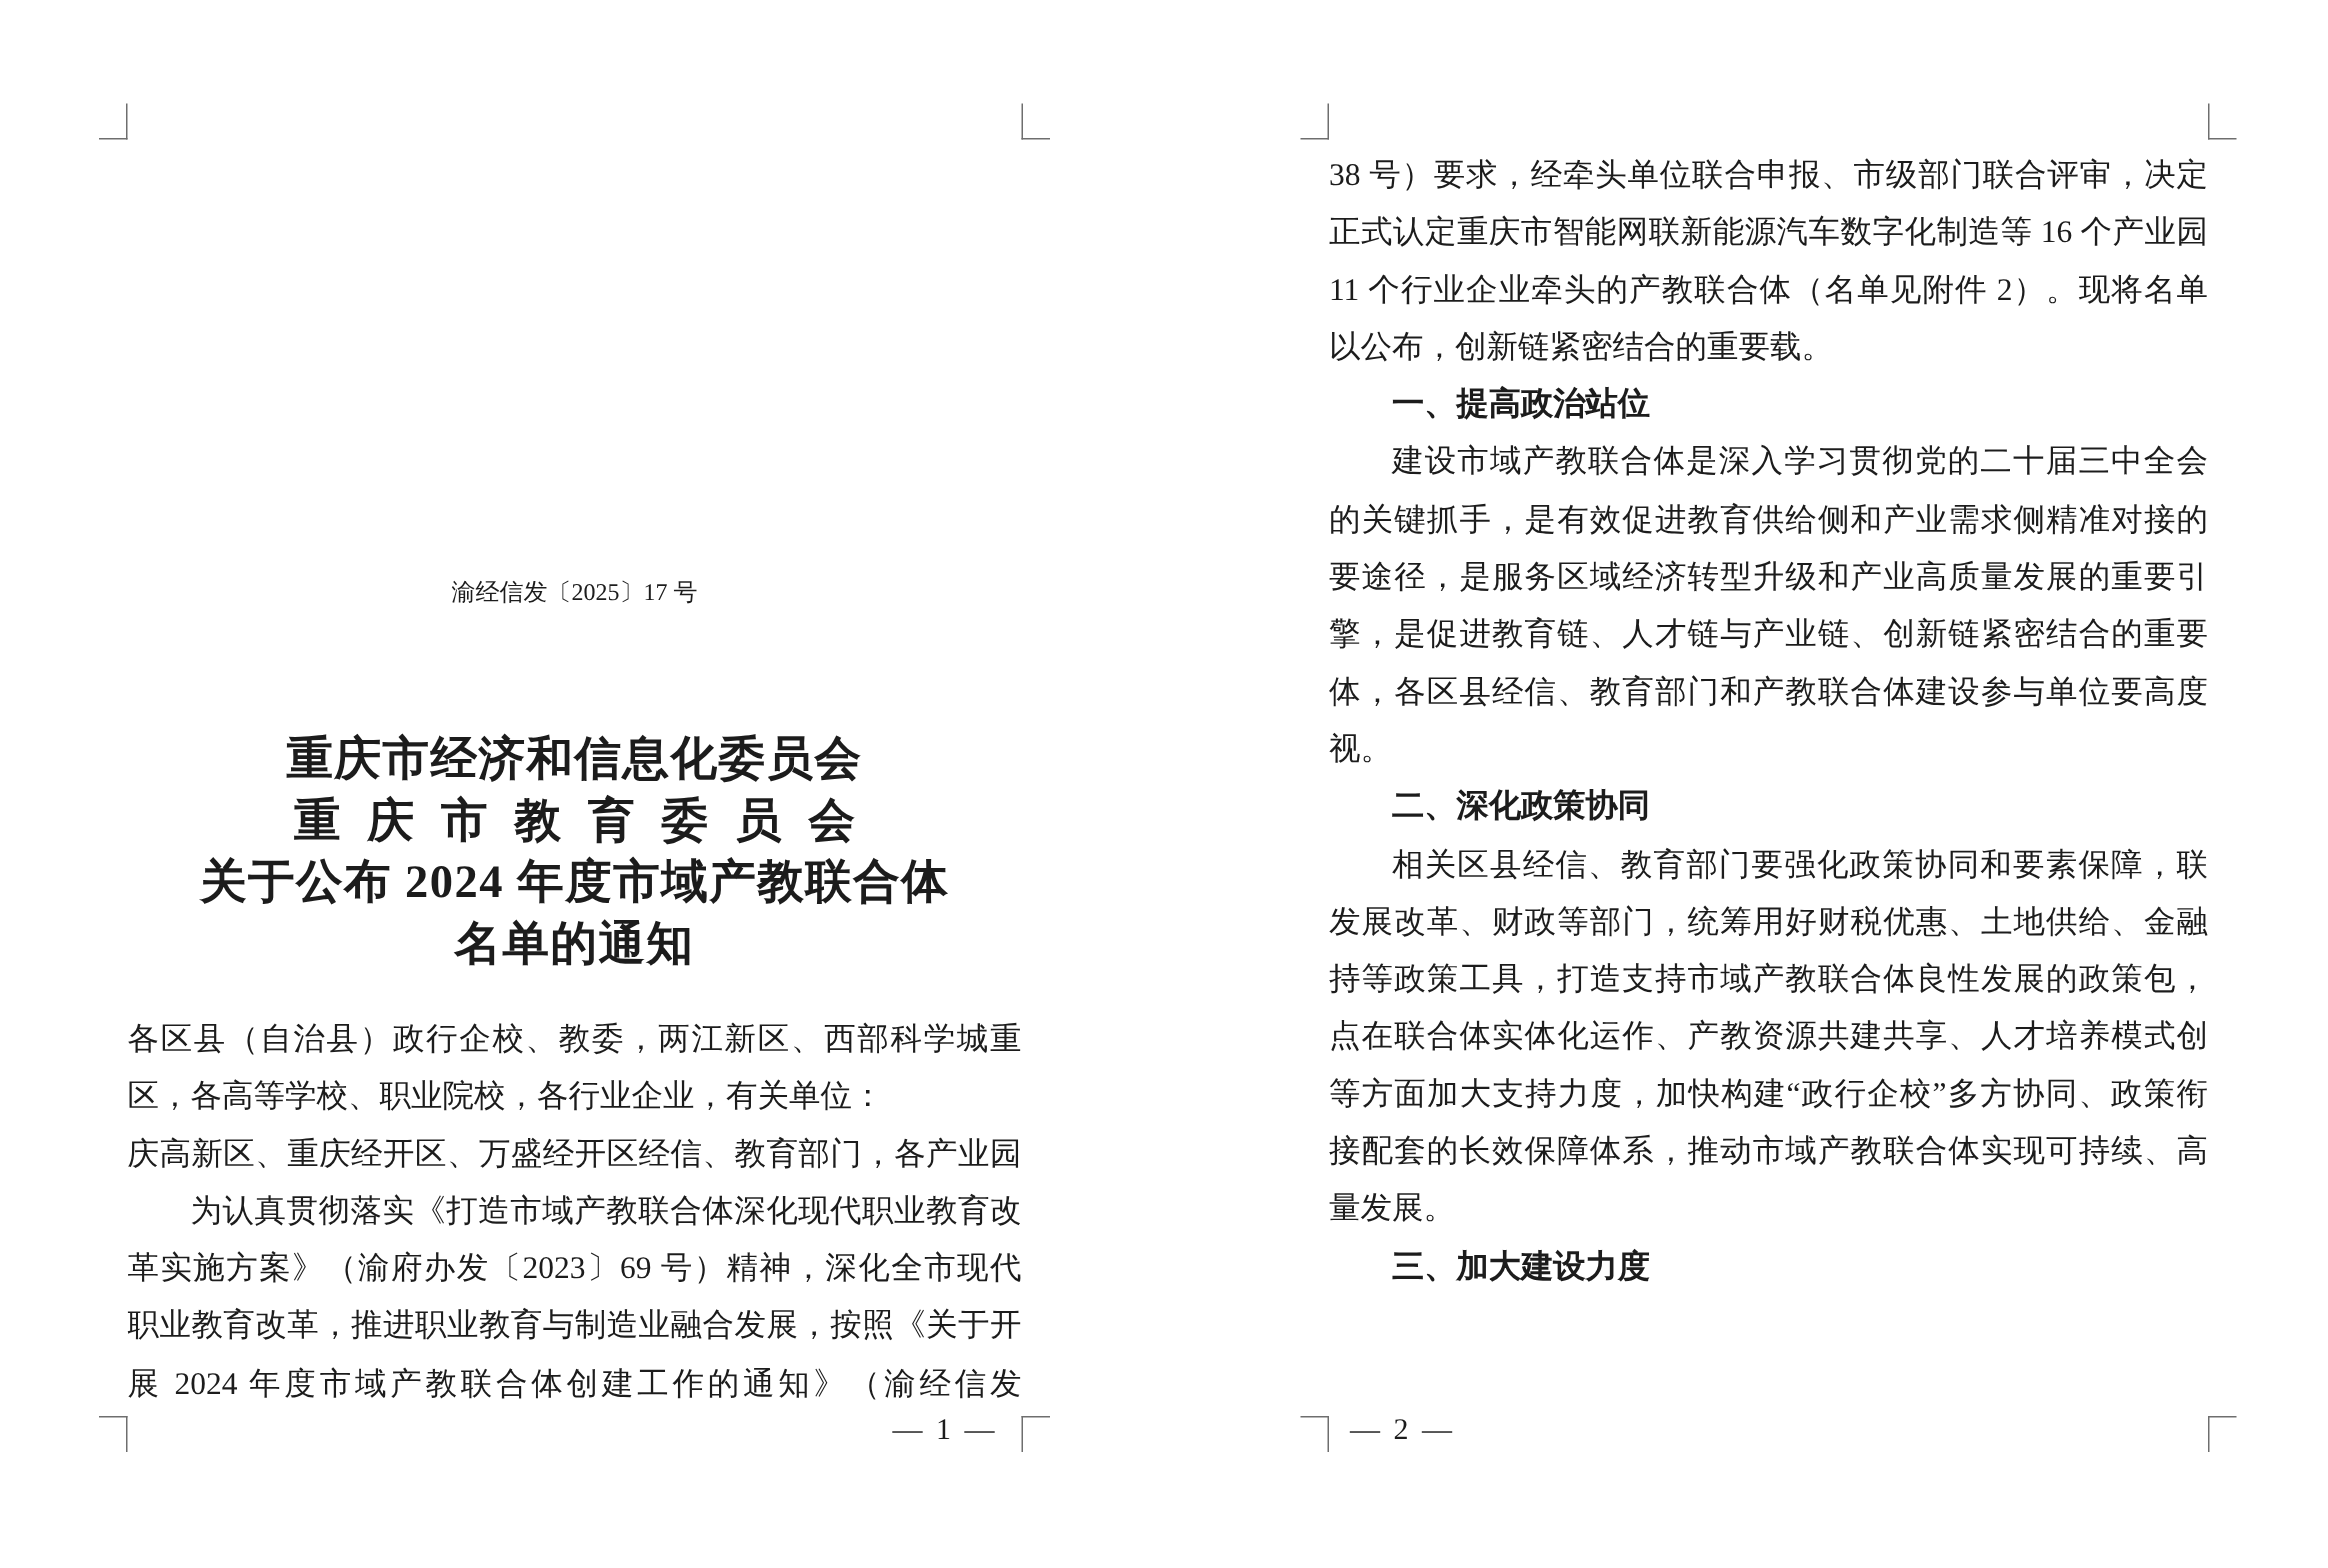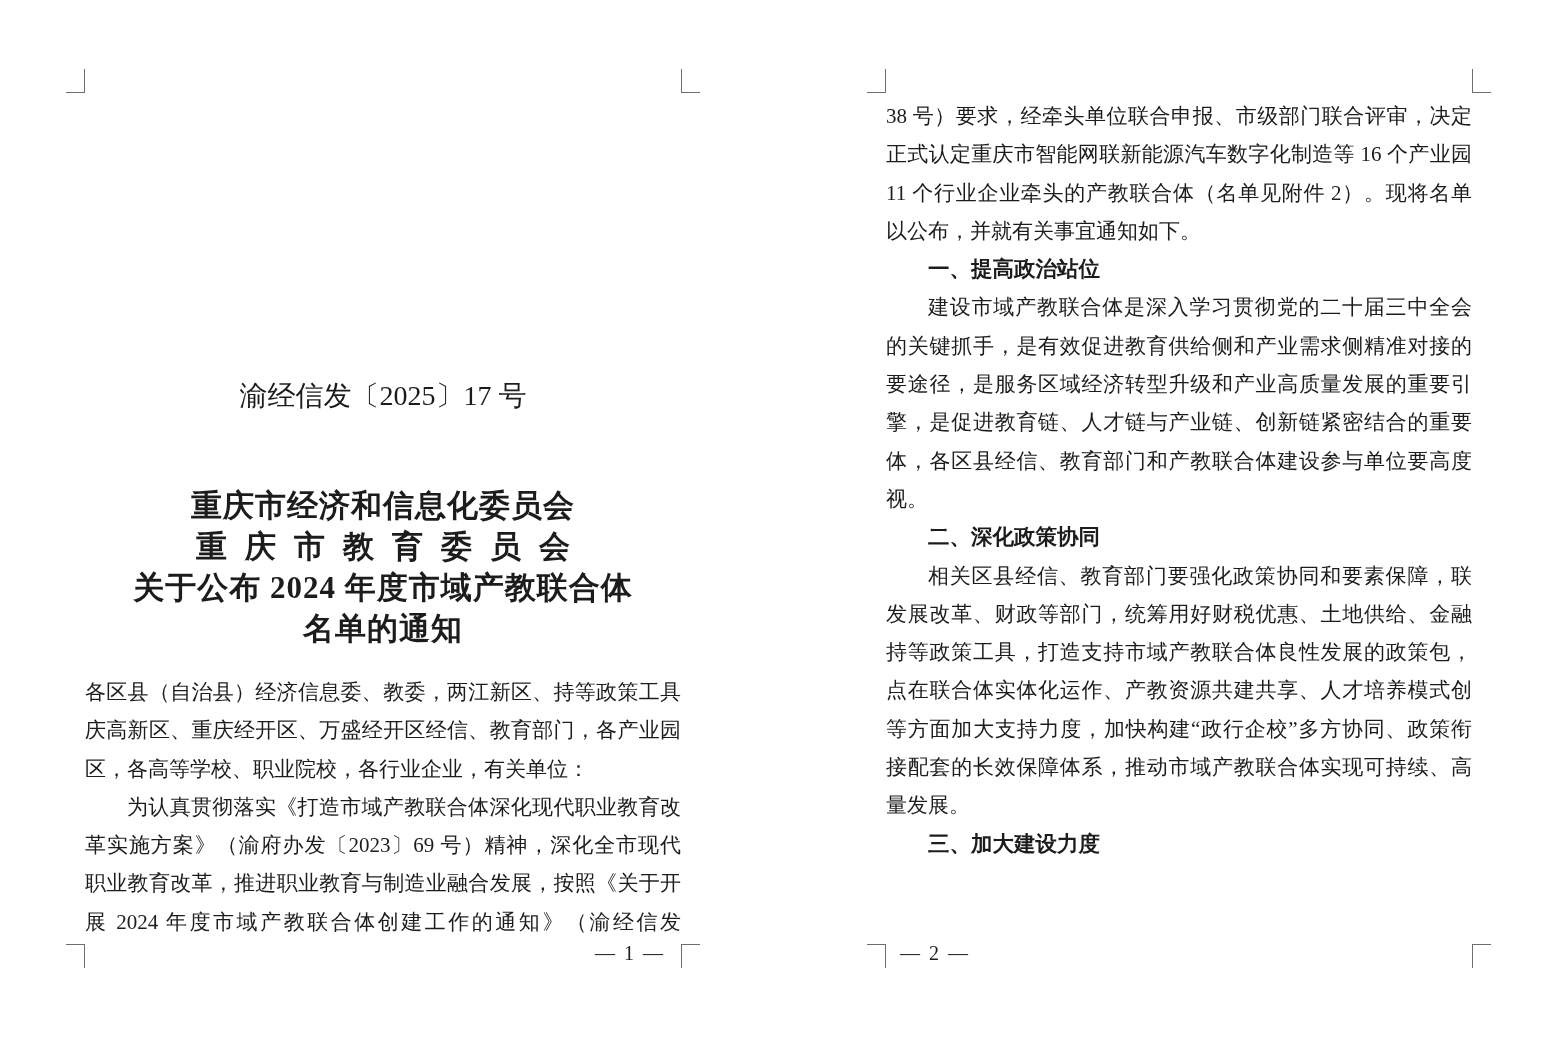--- a/index.html
+++ b/index.html
@@ -17,21 +17,21 @@
 
   
   .mark { position: absolute; width: 19px; height: 24px; }
   .mark.tl { left: -19px;  top: 0;    border-right: 1px solid #6e6e6e; border-bottom: 1px solid #6e6e6e; }
   .mark.tr { right: -19px; top: 0;    border-left: 1px solid #6e6e6e;  border-bottom: 1px solid #6e6e6e; }
   .mark.bl { left: -19px;  bottom: 0; border-right: 1px solid #6e6e6e; border-top: 1px solid #6e6e6e; }
   .mark.br { right: -19px; bottom: 0; border-left: 1px solid #6e6e6e;  border-top: 1px solid #6e6e6e; }
 
   .doc-number {
     position: absolute; top: 314px; left: 0; width: 100%;
-    text-align: center; font-size: 28px; line-height: 26px;
+    text-align: center; font-size: 16px; line-height: 26px;
   }
   .title {
     position: absolute; top: 416px; left: 0; width: 100%;
     text-align: center; font-weight: bold;
     font-size: 31px; line-height: 41px;
     letter-spacing: 1px;
   }
   .title .spread { letter-spacing: 0.58em; text-indent: 0.58em; text-align: center; }
 
   .body-block { position: absolute; left: 0; right: 0; font-size: 21px; }
@@ -62,43 +62,43 @@
   <div class="doc-number">渝经信发〔2025〕17 号</div>
 
   <div class="title">
     <div>重庆市经济和信息化委员会</div>
     <div class="spread">重庆市教育委员会</div>
     <div>关于公布 2024 年度市域产教联合体</div>
     <div>名单的通知</div>
   </div>
 
   <div class="body-block">
-    <div class="line j">各区县（自治县）经济信息委、教委，两江新区、持等政策工具</div>
+    <div class="line j">各区县（自治县）政行企校、教委，两江新区、西部科学城重</div>
+    <div class="line">区，各高等学校、职业院校，各行业企业，有关单位：</div>
     <div class="line j">庆高新区、重庆经开区、万盛经开区经信、教育部门，各产业园</div>
-    <div class="line">区，各高等学校、职业院校，各行业企业，有关单位：</div>
     <div class="line j indent">为认真贯彻落实《打造市域产教联合体深化现代职业教育改</div>
     <div class="line j">革实施方案》（渝府办发〔2023〕69 号）精神，深化全市现代</div>
     <div class="line j">职业教育改革，推进职业教育与制造业融合发展，按照《关于开</div>
     <div class="line j">展 2024 年度市域产教联合体创建工作的通知》（渝经信发〔2024〕</div>
   </div>
 
   <div class="pagenum">— 1 —</div>
 </div>
 
 <div class="page" id="page-2">
   <div class="mark tl"></div>
   <div class="mark tr"></div>
   <div class="mark bl"></div>
   <div class="mark br"></div>
 
   <div class="body-block">
     <div class="line j">38 号）要求，经牵头单位联合申报、市级部门联合评审，决定</div>
     <div class="line j">正式认定重庆市智能网联新能源汽车数字化制造等 16 个产业园</div>
     <div class="line j">11 个行业企业牵头的产教联合体（名单见附件 2）。现将名单予</div>
-    <div class="line">以公布，并就有关事宜通知如下。</div>
+    <div class="line">以公布，创新链紧密结合的重要载。</div>
     <div class="line heading">一、提高政治站位</div>
     <div class="line j indent">建设市域产教联合体是深入学习贯彻党的二十届三中全会</div>
     <div class="line j">的关键抓手，是有效促进教育供给侧和产业需求侧精准对接的重</div>
     <div class="line j">要途径，是服务区域经济转型升级和产业高质量发展的重要引</div>
     <div class="line j">擎，是促进教育链、人才链与产业链、创新链紧密结合的重要载</div>
     <div class="line j">体，各区县经信、教育部门和产教联合体建设参与单位要高度重</div>
     <div class="line">视。</div>
     <div class="line heading">二、深化政策协同</div>
     <div class="line j indent">相关区县经信、教育部门要强化政策协同和要素保障，联合</div>
     <div class="line j">发展改革、财政等部门，统筹用好财税优惠、土地供给、金融支</div>

